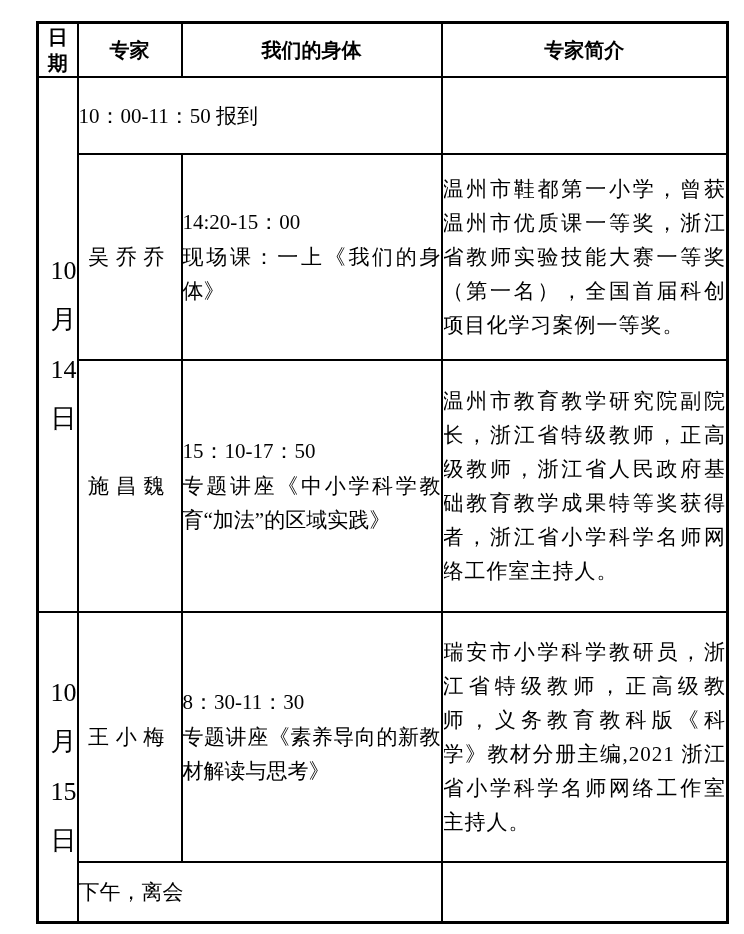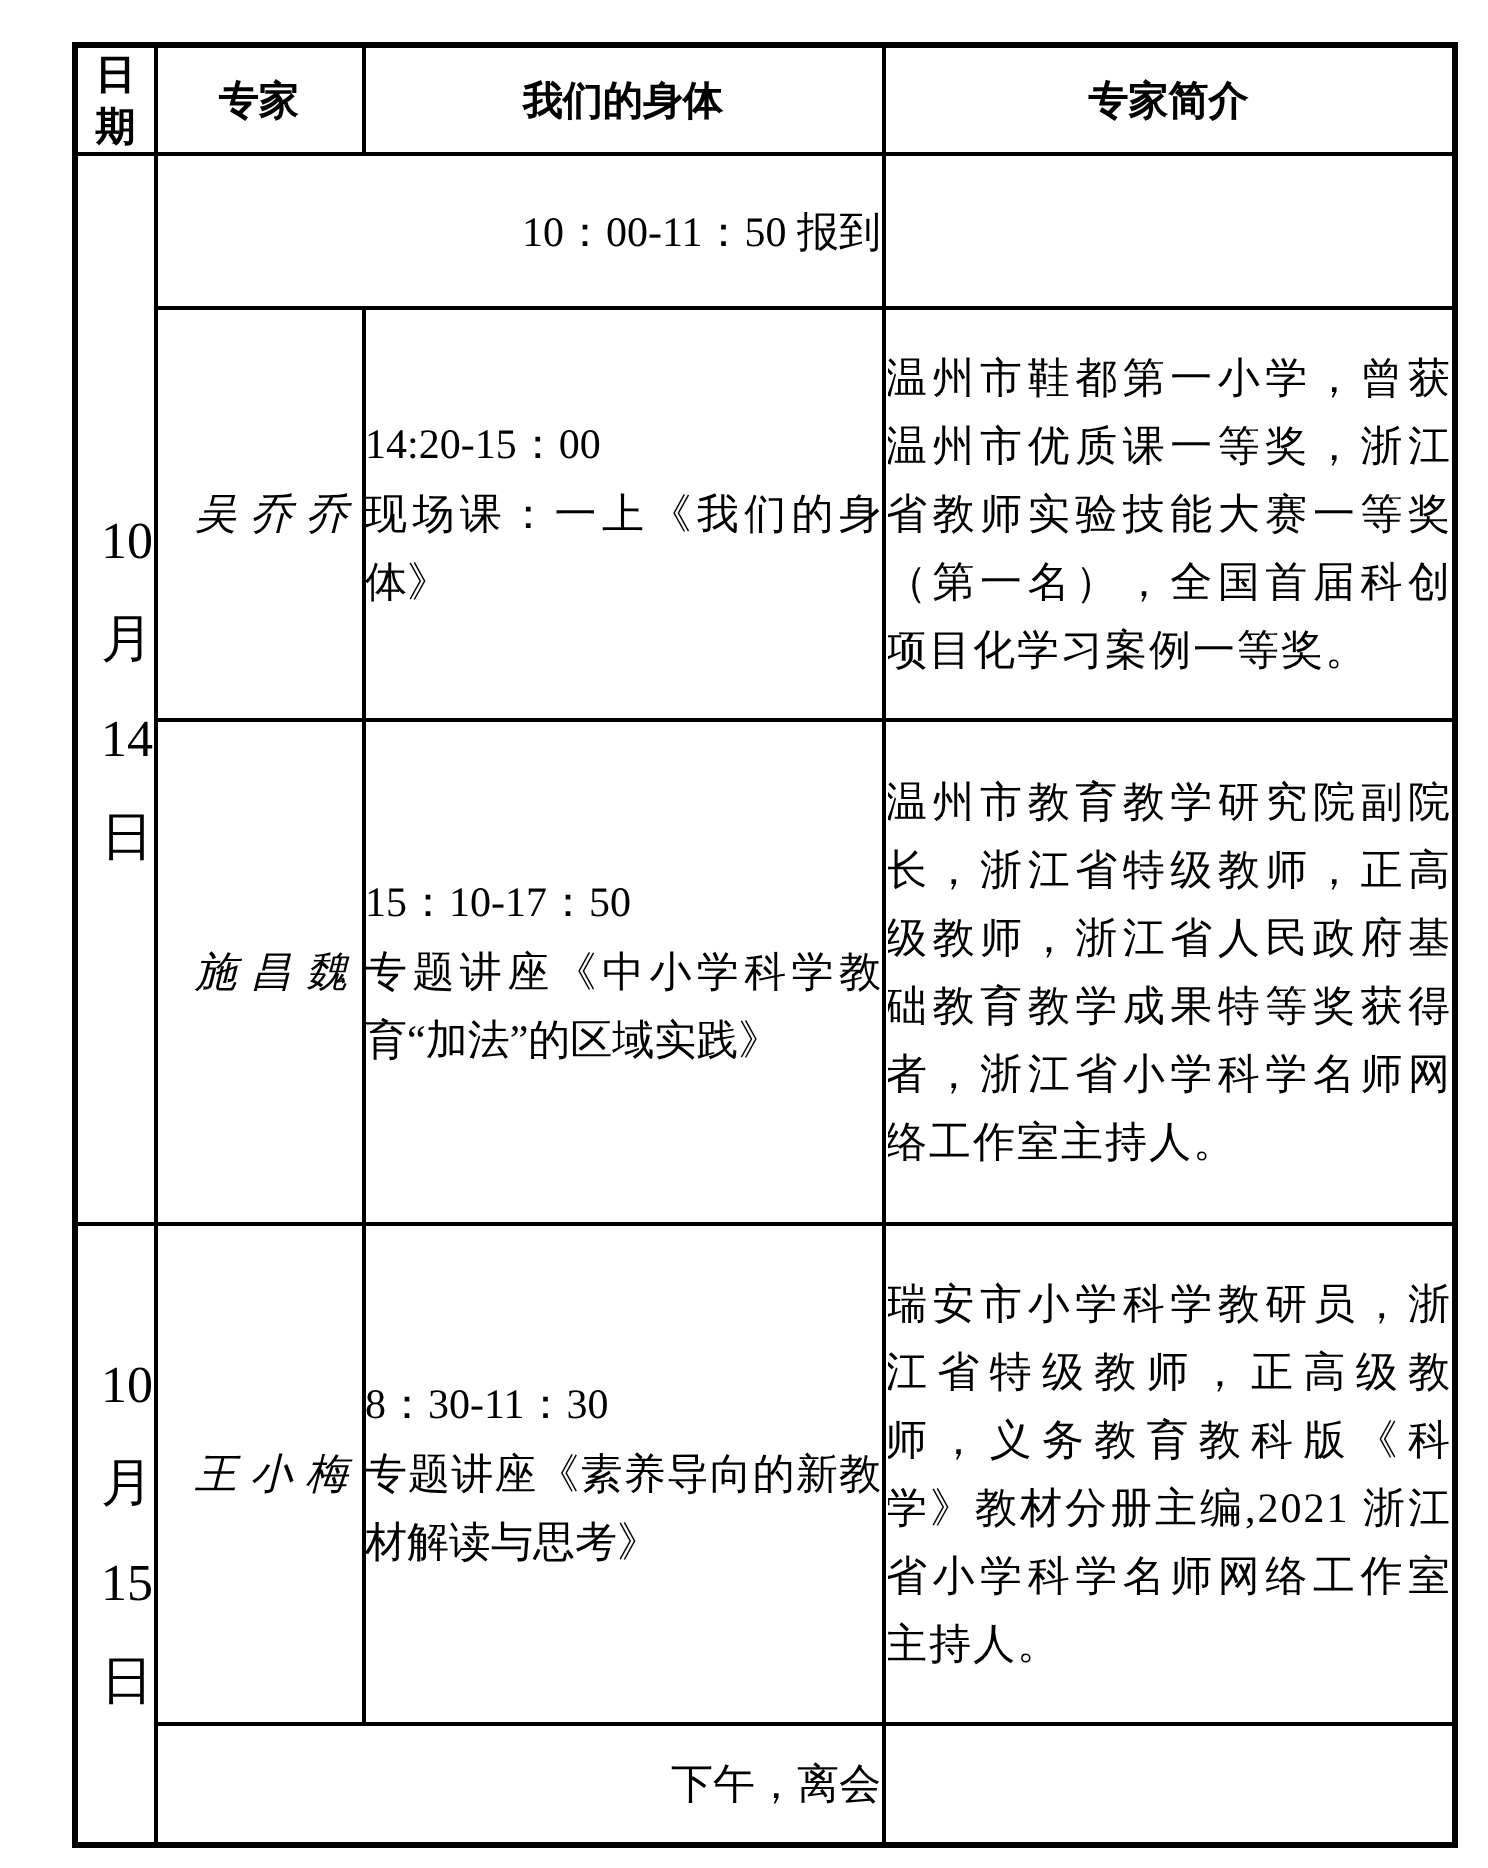--- a/index.html
+++ b/index.html
@@ -50,34 +50,33 @@
     white-space: pre-line;
     line-height: 1.3;
   }
   .date-cell {
     text-align: right;
     white-space: pre-line;
     line-height: 1.9;
     font-size: 26px;
   }
   .name-cell {
-    text-align: right;
+    text-align: center;
     letter-spacing: 0.32em;
-    font-style: italic;
   }
   .time-cell {
     padding: 8px 10px;
     white-space: pre-line;
     text-align: justify;
     line-height: 1.65;
     margin-left: 14px;
   }
   .span-cell {
     padding: 0 11px;
-    text-align: right;
+    text-align: left;
   }
   .bio-cell {
     padding: 10px 11px;
     text-align: justify;
     line-height: 1.62;
     letter-spacing: 1px;
     border-radius: 16px;
   }
 </style>
 </head>

